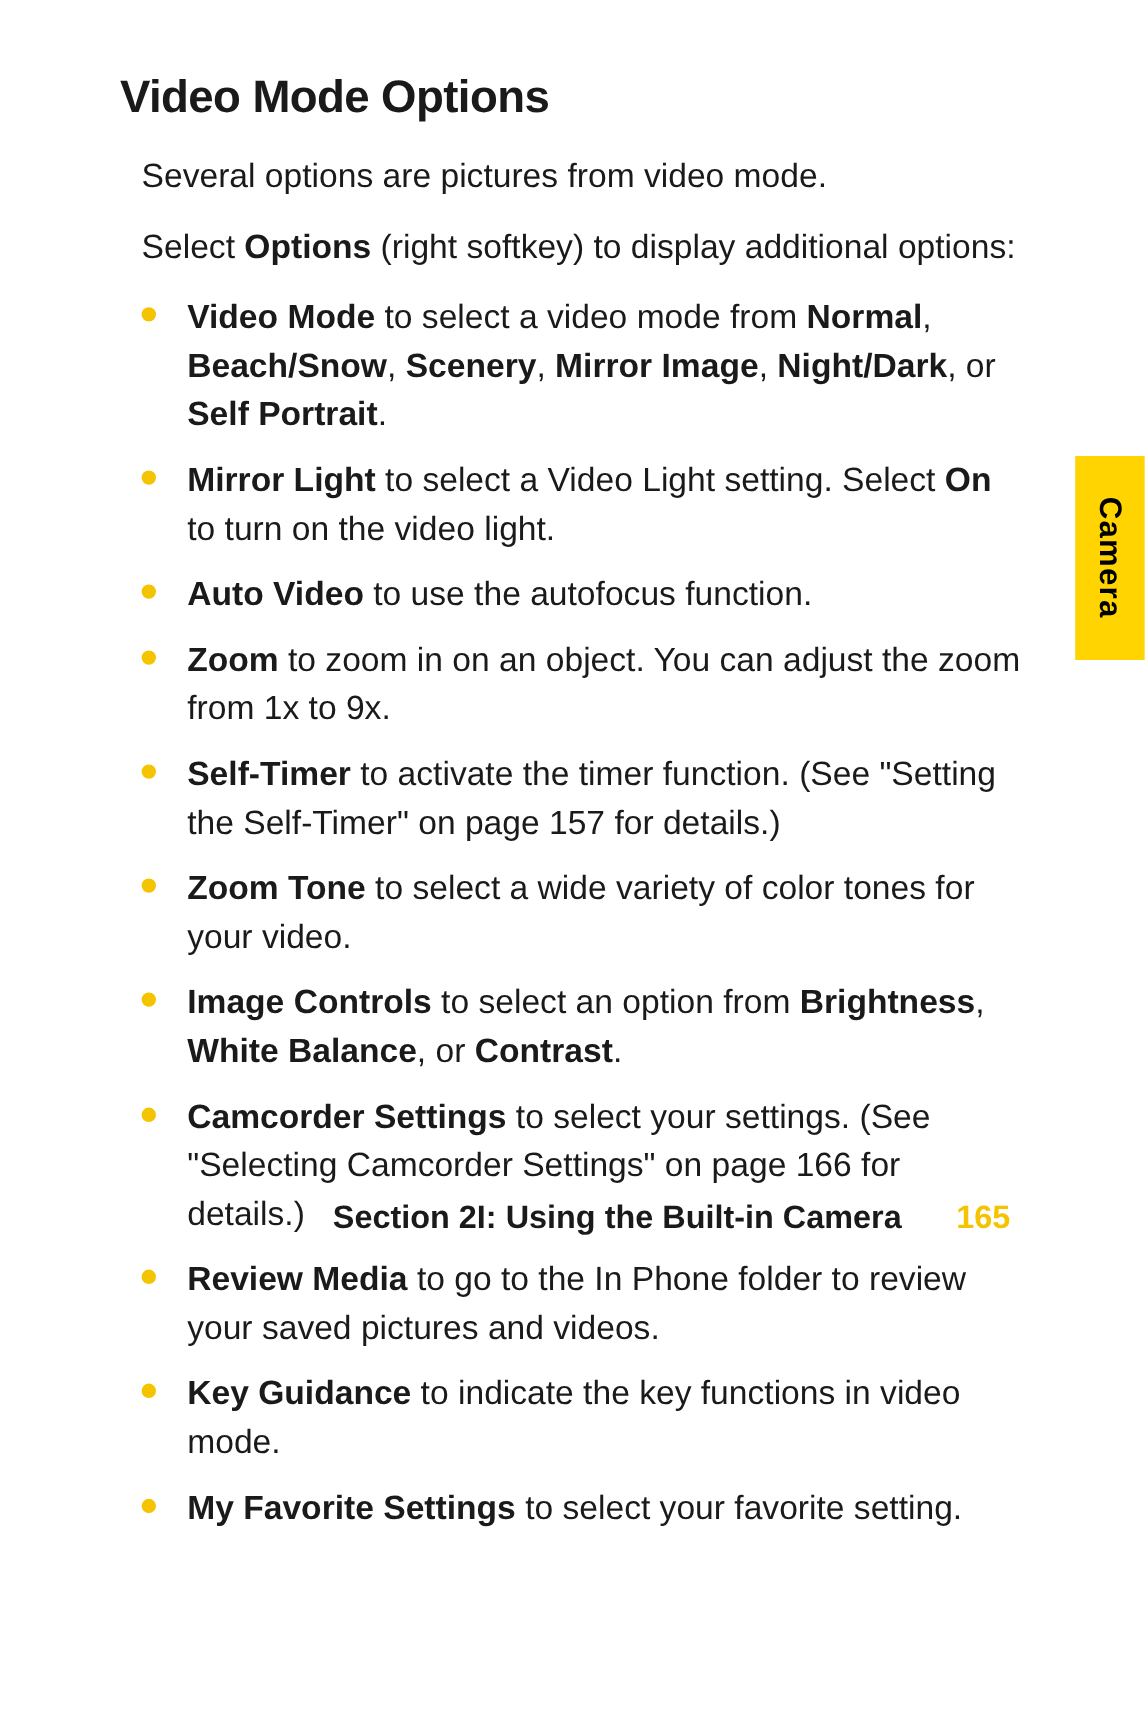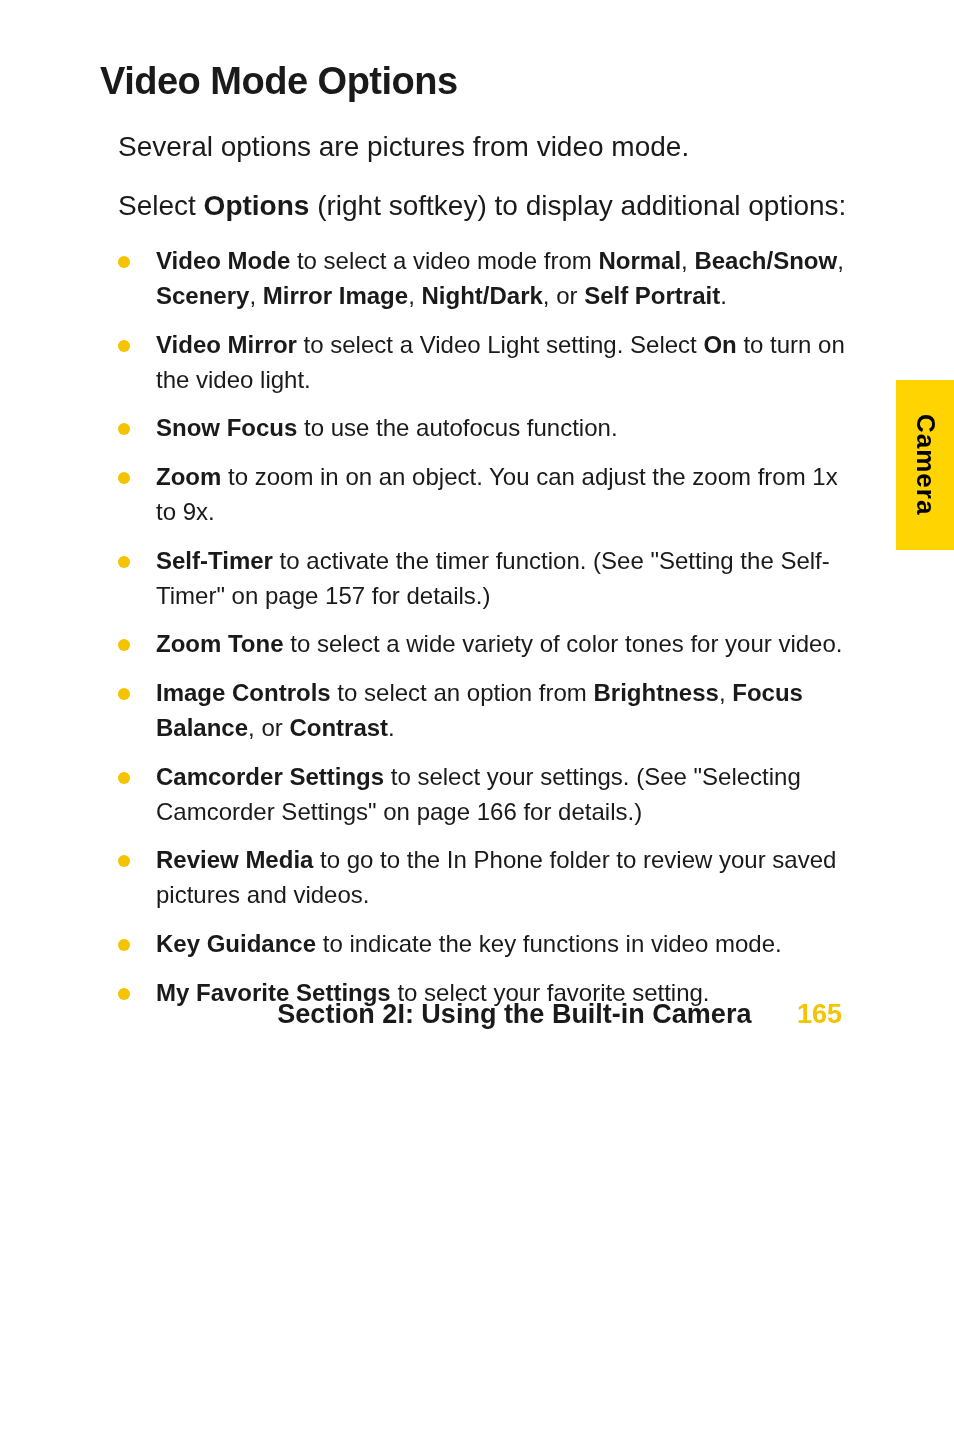--- a/index.html
+++ b/index.html
@@ -2,21 +2,21 @@
 <html><head>
 <meta charset="utf-8">
 <style>
   * { margin: 0; padding: 0; box-sizing: border-box; }
   html, body { width: 954px; height: 1431px; background: #fff; font-family: "Segoe UI", Arial, sans-serif; color: #1a1a1a; }
   .page { position: relative; width: 954px; height: 1082px; padding: 60px 100px 60px 100px; }
   .heading { font-size: 38px; font-weight: 700; margin-bottom: 24px; letter-spacing: -0.5px; }
   .intro { font-size: 28px; margin-left: 18px; margin-bottom: 18px; line-height: 1.45; }
   .bold { font-weight: 700; }
   ul.options { list-style: none; margin-left: 18px; }
-  ul.options li { position: relative; padding-left: 38px; font-size: 24px; line-height: 1.45; margin-bottom: 14px; }
+  ul.options li { position: relative; padding-left: 38px; font-size: 28px; line-height: 1.45; margin-bottom: 14px; }
   ul.options li .bullet { position: absolute; left: 0; top: 12px; width: 12px; height: 12px; border-radius: 50%; background: #f4c400; }
   .side-tab { position: absolute; right: 0; top: 380px; width: 58px; height: 170px; background: #ffd400; display: flex; align-items: center; justify-content: center; }
   .side-tab span { writing-mode: vertical-rl; font-weight: 700; font-size: 26px; letter-spacing: 1px; color: #000; }
   .footer { position: absolute; bottom: 52px; left: 0; right: 0; text-align: right; padding-right: 112px; font-size: 27px; font-weight: 700; }
   .footer .pageno { margin-left: 38px; color: #f4c400; font-weight: 700; }
 </style>
 </head>
 <body>
 
 <div class="page">
@@ -31,46 +31,46 @@
 
   <ul class="options">
 
     <li>
       <span class="bullet"></span>
       <span class="bold">Video Mode</span><span> to select a video mode from </span><span class="bold">Normal</span><span>, </span><span class="bold">Beach/Snow</span><span>, </span><span class="bold">Scenery</span><span>, </span><span class="bold">Mirror Image</span><span>, </span><span class="bold">Night/Dark</span><span>, or </span><span class="bold">Self Portrait</span><span>.</span>
     </li>
 
     <li>
       <span class="bullet"></span>
-      <span class="bold">Video Mirror</span><span> to select a Video Light setting. Select </span><span class="bold">On</span><span> to turn on the video light.</span>
+      <span class="bold">Mirror Light</span><span> to select a Video Light setting. Select </span><span class="bold">On</span><span> to turn on the video light.</span>
     </li>
 
     <li>
       <span class="bullet"></span>
-      <span class="bold">Snow Focus</span><span> to use the autofocus function.</span>
+      <span class="bold">Auto Video</span><span> to use the autofocus function.</span>
     </li>
 
     <li>
       <span class="bullet"></span>
       <span class="bold">Zoom</span><span> to zoom in on an object. You can adjust the zoom from 1x to 9x.</span>
     </li>
 
     <li>
       <span class="bullet"></span>
       <span class="bold">Self-Timer</span><span> to activate the timer function. (See "Setting the Self-Timer" on page 157 for details.)</span>
     </li>
 
     <li>
       <span class="bullet"></span>
       <span class="bold">Zoom Tone</span><span> to select a wide variety of color tones for your video.</span>
     </li>
 
     <li>
       <span class="bullet"></span>
-      <span class="bold">Image Controls</span><span> to select an option from </span><span class="bold">Brightness</span><span>, </span><span class="bold">Focus Balance</span><span>, or </span><span class="bold">Contrast</span><span>.</span>
+      <span class="bold">Image Controls</span><span> to select an option from </span><span class="bold">Brightness</span><span>, </span><span class="bold">White Balance</span><span>, or </span><span class="bold">Contrast</span><span>.</span>
     </li>
 
     <li>
       <span class="bullet"></span>
       <span class="bold">Camcorder Settings</span><span> to select your settings. (See "Selecting Camcorder Settings" on page 166 for details.)</span>
     </li>
 
     <li>
       <span class="bullet"></span>
       <span class="bold">Review Media</span><span> to go to the In Phone folder to review your saved pictures and videos.</span>

